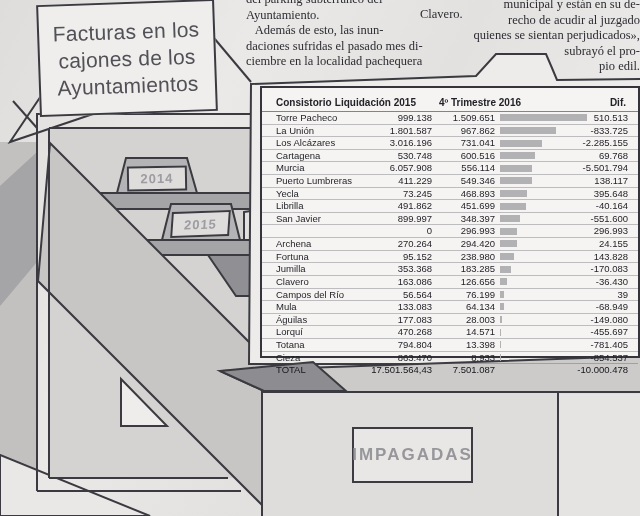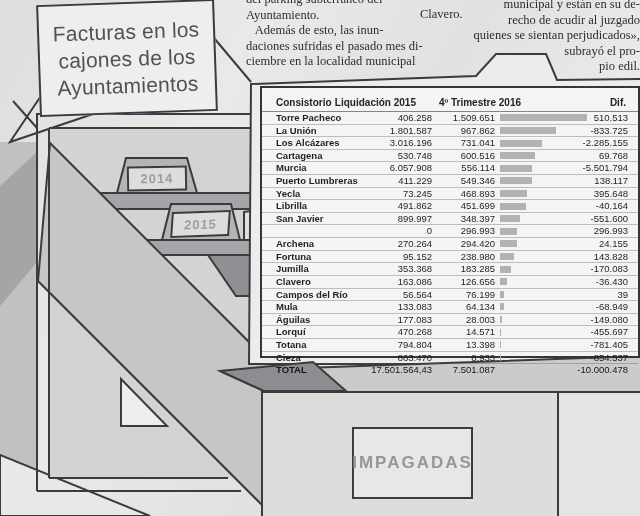--- a/index.html
+++ b/index.html
@@ -28,41 +28,41 @@
   
   .year-tab{
     position:absolute;background:#dedddb;border:2px solid #3a3a40;
     font-size:13px;font-weight:bold;color:#9d9ca1;letter-spacing:1px;
     display:flex;align-items:center;justify-content:center;box-sizing:border-box;
   }
   #tab-2014{left:127px;top:166px;width:60px;height:25px;transform:rotate(-1deg);}
   #tab-2015{left:171px;top:211px;width:59px;height:26px;transform:rotate(-2deg) skewX(-6deg);}
   
   #impagadas{
-    position:absolute;left:352px;top:427px;width:121px;height:72px;
+    position:absolute;left:352px;top:427px;width:121px;height:56px;
     background:#e8e7e5;border:2.5px solid #3b3b41;box-sizing:border-box;
     display:flex;align-items:center;justify-content:center;
     font-size:17px;font-weight:bold;letter-spacing:2px;color:#97969b;
   }
   
   #table-panel{
     position:absolute;left:260px;top:86px;width:380px;height:272px;
     background:#f5f4f2;border:2px solid #34343a;box-sizing:border-box;
   }
   #table-head{position:relative;height:23px;border-bottom:1px solid rgba(55,55,65,.6);
     font-size:10px;font-weight:bold;color:#222228;}
   #table-head span{position:absolute;bottom:3px;}
   .h-name{left:14px;}
   .h-liq{left:44px;width:110px;text-align:right;}
   .h-t4{left:177px;}
   .h-dif{left:266px;width:98px;text-align:right;}
   .trow{position:relative;height:11.62px;border-bottom:1px solid rgba(70,70,82,.32);
     font-size:9.5px;line-height:11.4px;color:#1f1f26;}
   .trow span{position:absolute;top:0;}
-  .c-name{left:14px;width:120px;font-weight:bold;}
+  .c-name{left:14px;width:120px;}
   .c-liq{left:60px;width:110px;text-align:right;}
   .c-t4{left:140px;width:93px;text-align:right;}
   .c-dif{left:266px;width:100px;text-align:right;}
   .c-bar{left:238px !important;top:2.3px !important;height:7px;background:#b2b1b4;}
   .trow.total{border-bottom:none;color:#15151b;}
 </style>
 </head>
 <body>
 
 <div id="stage">
@@ -100,21 +100,21 @@
       <polygon points="251,84 476,76 496,54 546,54 552,68 557,80 642,79 642,364 249,364" fill="#edecea"></polygon>
 
       <polygon points="220,371 642,356 642,392 266,392" fill="#cccbc9"></polygon>
       <polygon points="220,371 313,362 346,391 264,391" fill="#8d8c90"></polygon>
       <rect x="262" y="392" width="380" height="126" fill="#dedddb"></rect>
       <rect x="559" y="394" width="83" height="124" fill="#e5e4e2" stroke="none"></rect>
       <line x1="558" y1="393" x2="558" y2="516"></line>
     </g>
   </svg>
 
-  <div id="article-left" class="news"><div>del parking subterráneo del</div><div>Ayuntamiento.</div><div>   Además de esto, las inun-</div><div>daciones sufridas el pasado mes di-</div><div>ciembre en la localidad municipal</div></div>
+  <div id="article-left" class="news"><div>del parking subterráneo del</div><div>Ayuntamiento.</div><div>   Además de esto, las inun-</div><div>daciones sufridas el pasado mes di-</div><div>ciembre en la localidad pachequera</div></div>
   <div id="byline" class="news">Clavero.</div>
   <div id="article-right" class="news"><div>municipal y están en su de-</div><div>recho de acudir al juzgado</div><div>quienes se sientan perjudicados»,</div><div>subrayó el pro-</div><div>pio edil.</div></div>
 
   <div id="title-card">
     <div>Facturas en los</div>
     <div>cajones de los</div>
     <div>Ayuntamientos</div>
   </div>
 
   <div id="tab-2014" class="year-tab">2014</div>
@@ -125,21 +125,21 @@
   <div id="table-panel">
     <div id="table-head">
       <span class="h-name">Consistorio</span>
       <span class="h-liq">Liquidación 2015</span>
       <span class="h-t4">4º Trimestre 2016</span>
       <span class="h-dif">Dif.</span>
     </div>
     <div id="table-rows">
         <div class="trow">
           <span class="c-name">Torre Pacheco</span>
-          <span class="c-liq">406.258</span>
+          <span class="c-liq">999.138</span>
           <span class="c-t4">1.509.651</span>
           <span class="c-dif">510.513</span>
           <span class="c-bar" style="width: 87px;"></span>
         </div>
         <div class="trow">
           <span class="c-name">La Unión</span>
           <span class="c-liq">1.801.587</span>
           <span class="c-t4">967.862</span>
           <span class="c-dif">-833.725</span>
           <span class="c-bar" style="width: 56px;"></span>

